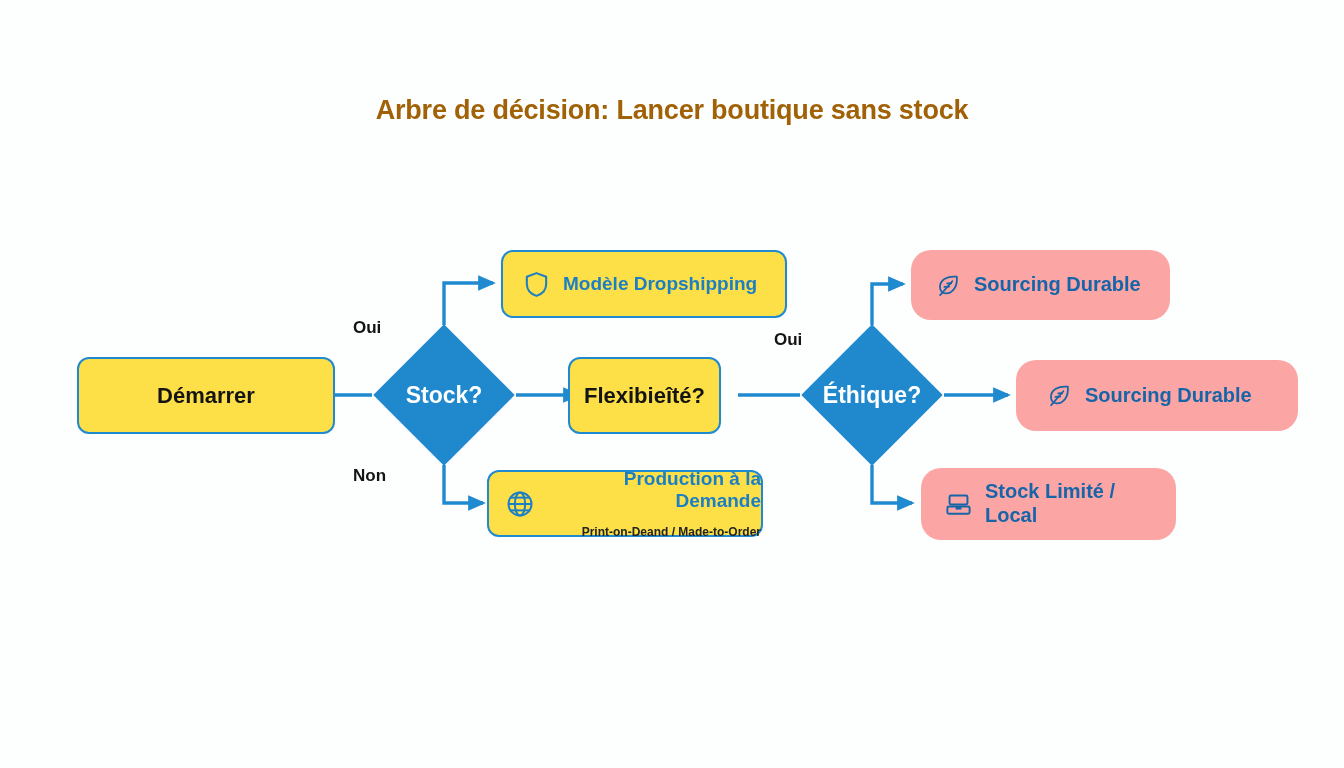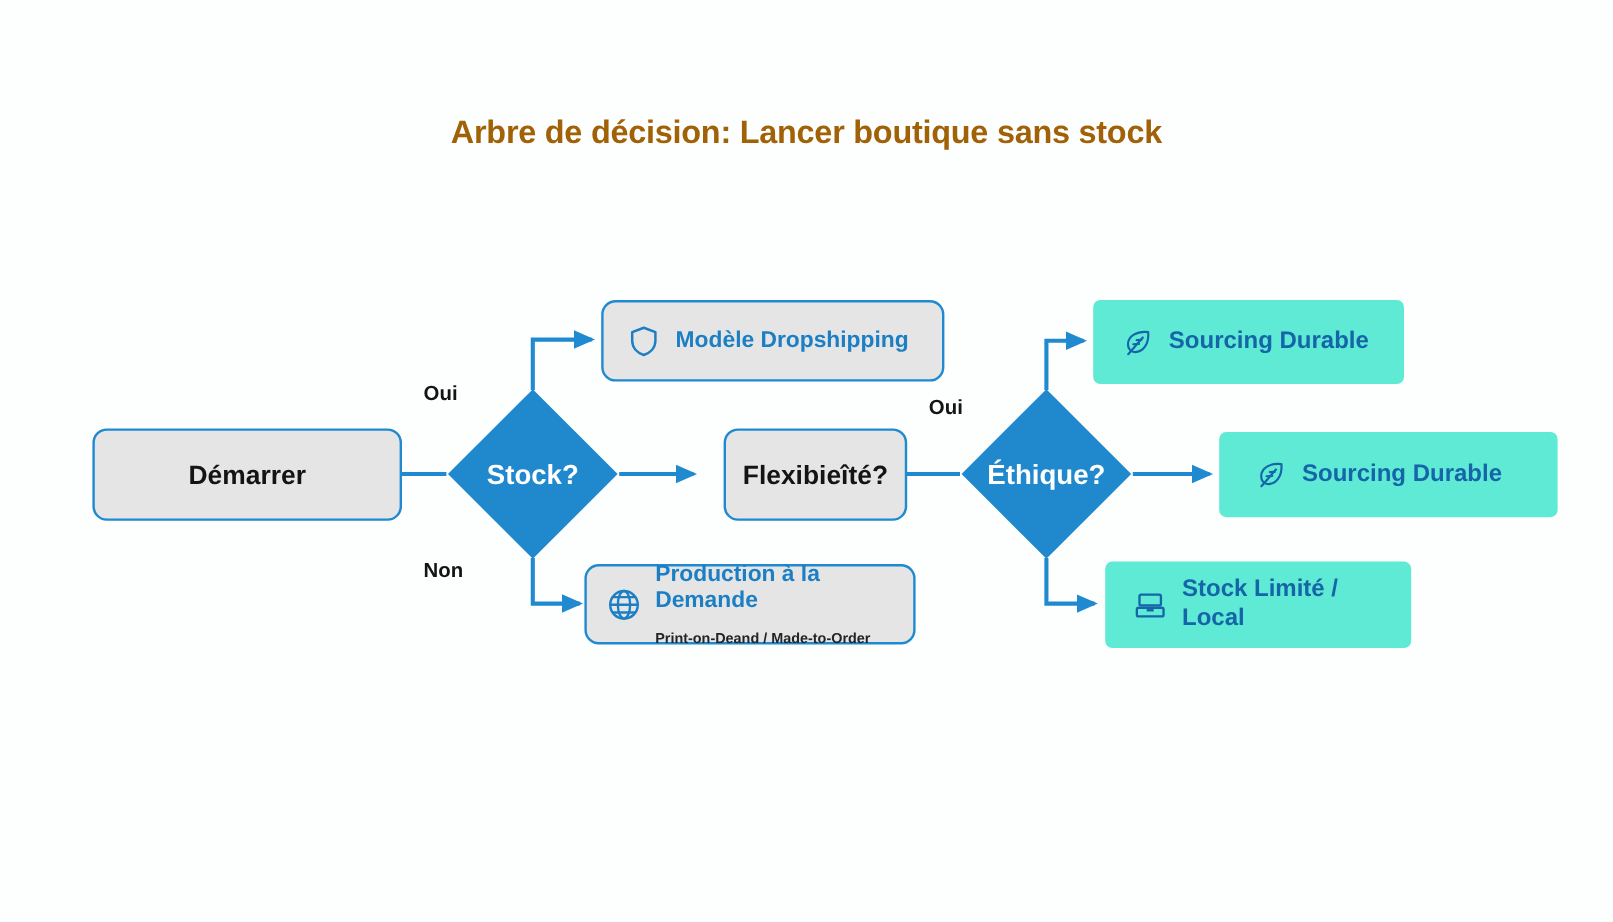--- a/index.html
+++ b/index.html
@@ -41,29 +41,30 @@
   
   .node {
     position: absolute;
     box-sizing: border-box;
     display: flex;
     align-items: center;
   }
 
   
   .box-outline {
-    background: #e5e5e5;
+    background: #fde047;
     border: 2.5px solid #1f8ad0;
     border-radius: 12px;
+    text-align: right;
   }
 
   
   .box-filled {
-    background: #5eead4;
-    border-radius: 6px;
+    background: #fca5a5;
+    border-radius: 20px;
   }
 
   
   .diamond {
     position: absolute;
     background: #2089ce;
     transform: rotate(45deg);
   }
   .diamond-label {
     position: absolute;
@@ -156,21 +157,21 @@
   <div class="edge-label" style="left:353px; top:466px;">Non</div>
   <div class="edge-label" style="left:774px; top:330px;">Oui</div>
 
   <div class="node box-outline" style="left:77px; top:357px; width:258px; height:77px; justify-content:center;">
     <span class="node-text-dark">Démarrer</span>
   </div>
 
   <div class="diamond" style="left:394px; top:345px; width:100px; height:100px;"></div>
   <div class="diamond-label" style="left:374px; top:375px; width:140px; height:40px;">Stock?</div>
 
-  <div class="node box-outline" style="left:603px; top:357px; width:153px; height:77px; justify-content:center;">
+  <div class="node box-outline" style="left:568px; top:357px; width:153px; height:77px; justify-content:center;">
     <span class="node-text-dark">Flexibieîté?</span>
   </div>
 
   <div class="diamond" style="left:822px; top:345px; width:100px; height:100px;"></div>
   <div class="diamond-label" style="left:802px; top:375px; width:140px; height:40px;">Éthique?</div>
 
   <div class="node box-outline" style="left:501px; top:250px; width:286px; height:68px; padding-left:16px;">
     <span class="icon" style="width:34px; height:34px; margin-right:10px;">
       <svg viewBox="0 0 24 24" width="29" height="29" fill="none" stroke="#1c7fc4" stroke-width="1.7" stroke-linejoin="round">
         <path d="M12 2.6 L20 5.6 V11.6 C20 16.4 16.6 19.9 12 21.4 C7.4 19.9 4 16.4 4 11.6 V5.6 Z"></path>

